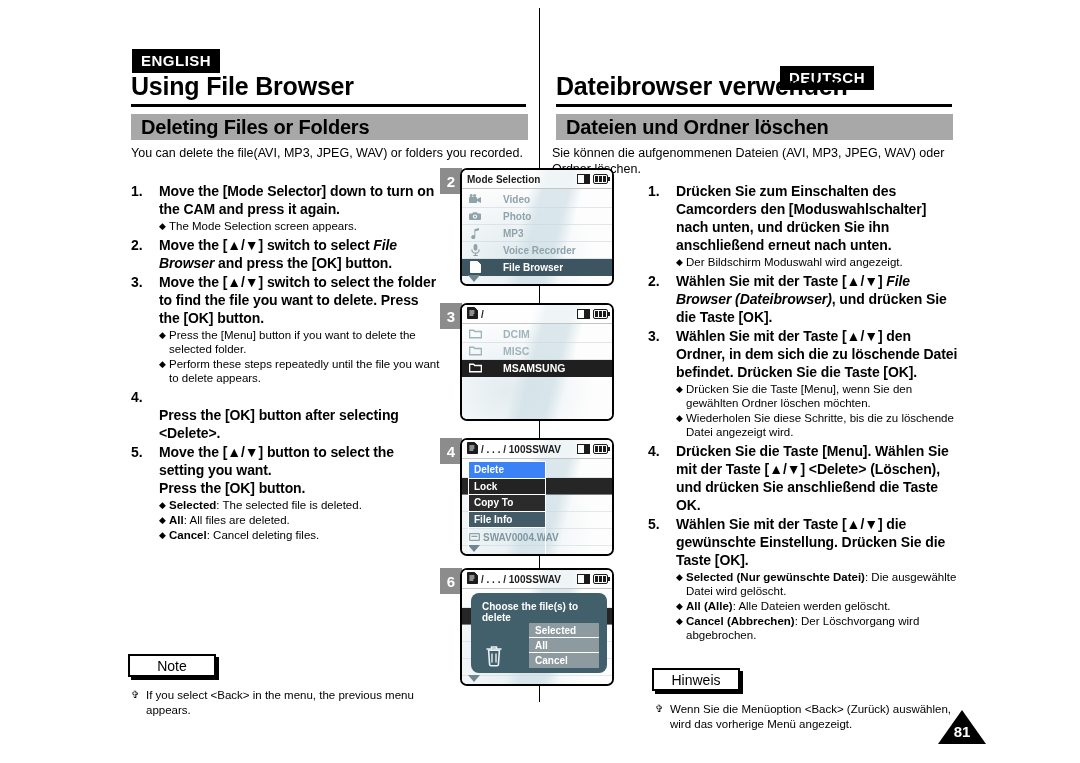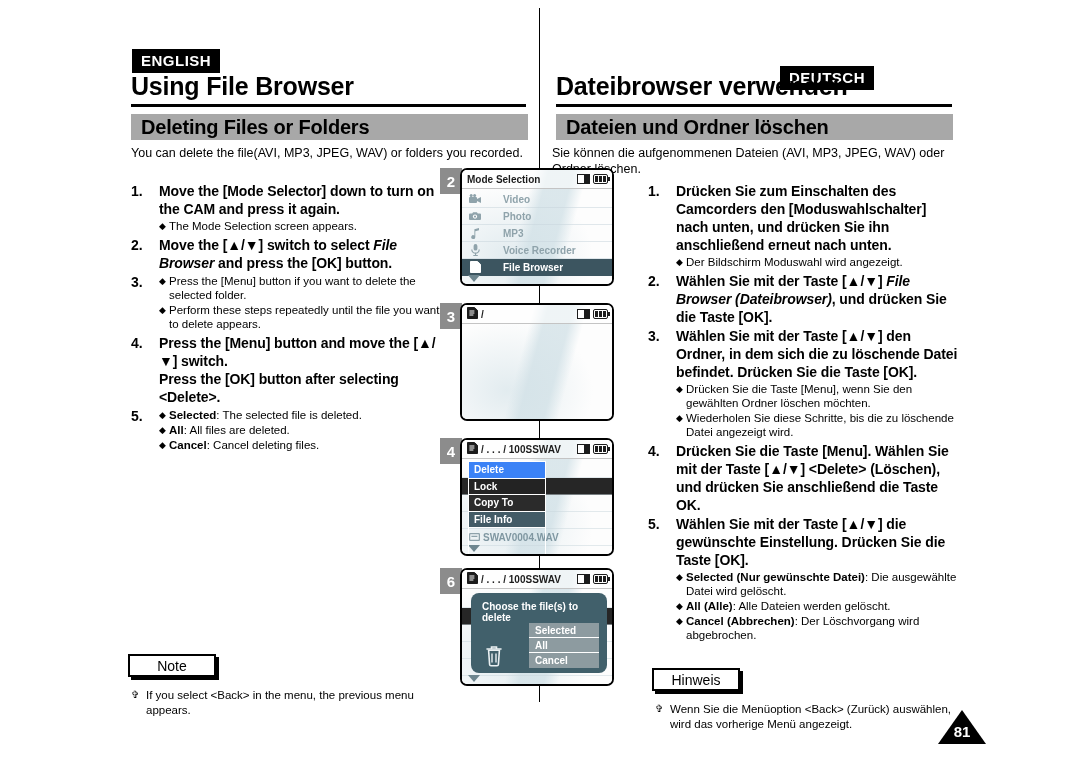--- a/index.html
+++ b/index.html
@@ -339,41 +339,43 @@
       </div>
       <div class="step">
         <div class="step-num">2.</div>
         <div class="step-body">
           <div class="step-main"><span>Move the [▲/▼] switch to select </span><span class="ital">File Browser</span><span> and press the [OK] button.</span></div>
         </div>
       </div>
       <div class="step">
         <div class="step-num">3.</div>
         <div class="step-body">
+          <div class="step-main"><span>Move the [▲/▼] switch to select the folder to find the file you want to delete. Press the [OK] button.</span></div>
           <div class="bullets">
             <div class="bullet">
               <span class="bullet-mark">◆</span>
               <span class="bullet-text">Press the [Menu] button if you want to delete the selected folder.</span>
             </div>
             <div class="bullet">
               <span class="bullet-mark">◆</span>
               <span class="bullet-text">Perform these steps repeatedly until the file you want to delete appears.</span>
             </div>
           </div>
         </div>
       </div>
       <div class="step">
         <div class="step-num">4.</div>
         <div class="step-body">
-          <div class="step-main"><span>Press the [Menu] button and move the [▲/▼] switch.</span><br><span>Press the [OK] button after selecting &lt;Delete&gt;.</span></div>
+          <div class="step-main"><br><span>Press the [OK] button after selecting &lt;Delete&gt;.</span></div>
         </div>
       </div>
       <div class="step">
         <div class="step-num">5.</div>
         <div class="step-body">
+          <div class="step-main"><span>Move the [▲/▼] button to select the setting you want.</span><br><span>Press the [OK] button.</span></div>
           <div class="bullets">
             <div class="bullet">
               <span class="bullet-mark">◆</span>
               <span class="bullet-text"><b>Selected</b><span>: The selected file is deleted.</span></span>
             </div>
             <div class="bullet">
               <span class="bullet-mark">◆</span>
               <span class="bullet-text"><b>All</b><span>: All files are deleted.</span></span>
             </div>
             <div class="bullet">
@@ -561,20 +563,46 @@
             <span class="htitle" style="margin-left:3px">/</span>
             <div class="hicons">
               <div class="ic-card"></div>
               <div class="ic-batt">
                 <i></i>
                 <i></i>
                 <i></i>
               </div>
             </div>
           </div>
+          <div class="lcd-list">
+            <div class="lcd-row folder">
+              <span class="ricon" style="color:#9fb4bc">
+                <svg width="13" height="10" viewBox="0 0 13 10">
+                  <path d="M0.6 1.2h4l1.2 1.3h6.6v6.3H0.6z" fill="none" stroke="currentColor" stroke-width="1.4"></path>
+                </svg>
+              </span>
+              <span class="rlabel">DCIM</span>
+            </div>
+            <div class="lcd-row folder">
+              <span class="ricon" style="color:#9fb4bc">
+                <svg width="13" height="10" viewBox="0 0 13 10">
+                  <path d="M0.6 1.2h4l1.2 1.3h6.6v6.3H0.6z" fill="none" stroke="currentColor" stroke-width="1.4"></path>
+                </svg>
+              </span>
+              <span class="rlabel">MISC</span>
+            </div>
+            <div class="lcd-row folder sel">
+              <span class="ricon" style="color:#ffffff">
+                <svg width="13" height="10" viewBox="0 0 13 10">
+                  <path d="M0.6 1.2h4l1.2 1.3h6.6v6.3H0.6z" fill="none" stroke="currentColor" stroke-width="1.4"></path>
+                </svg>
+              </span>
+              <span class="rlabel">MSAMSUNG</span>
+            </div>
+          </div>
         </div>
       </div>
     </div>
   <div class="lcd-wrap" id="scr-2" style="left:440px; top:438px;">
       <div class="step-badge">4</div>
       <div class="lcd">
         <div class="lcd-inner">
           <div class="lcd-bg"></div>
           <div class="lcd-head">
             <span class="ricon" style="color:#1c1c1c"><svg width="11" height="12" viewBox="0 0 11 12">

